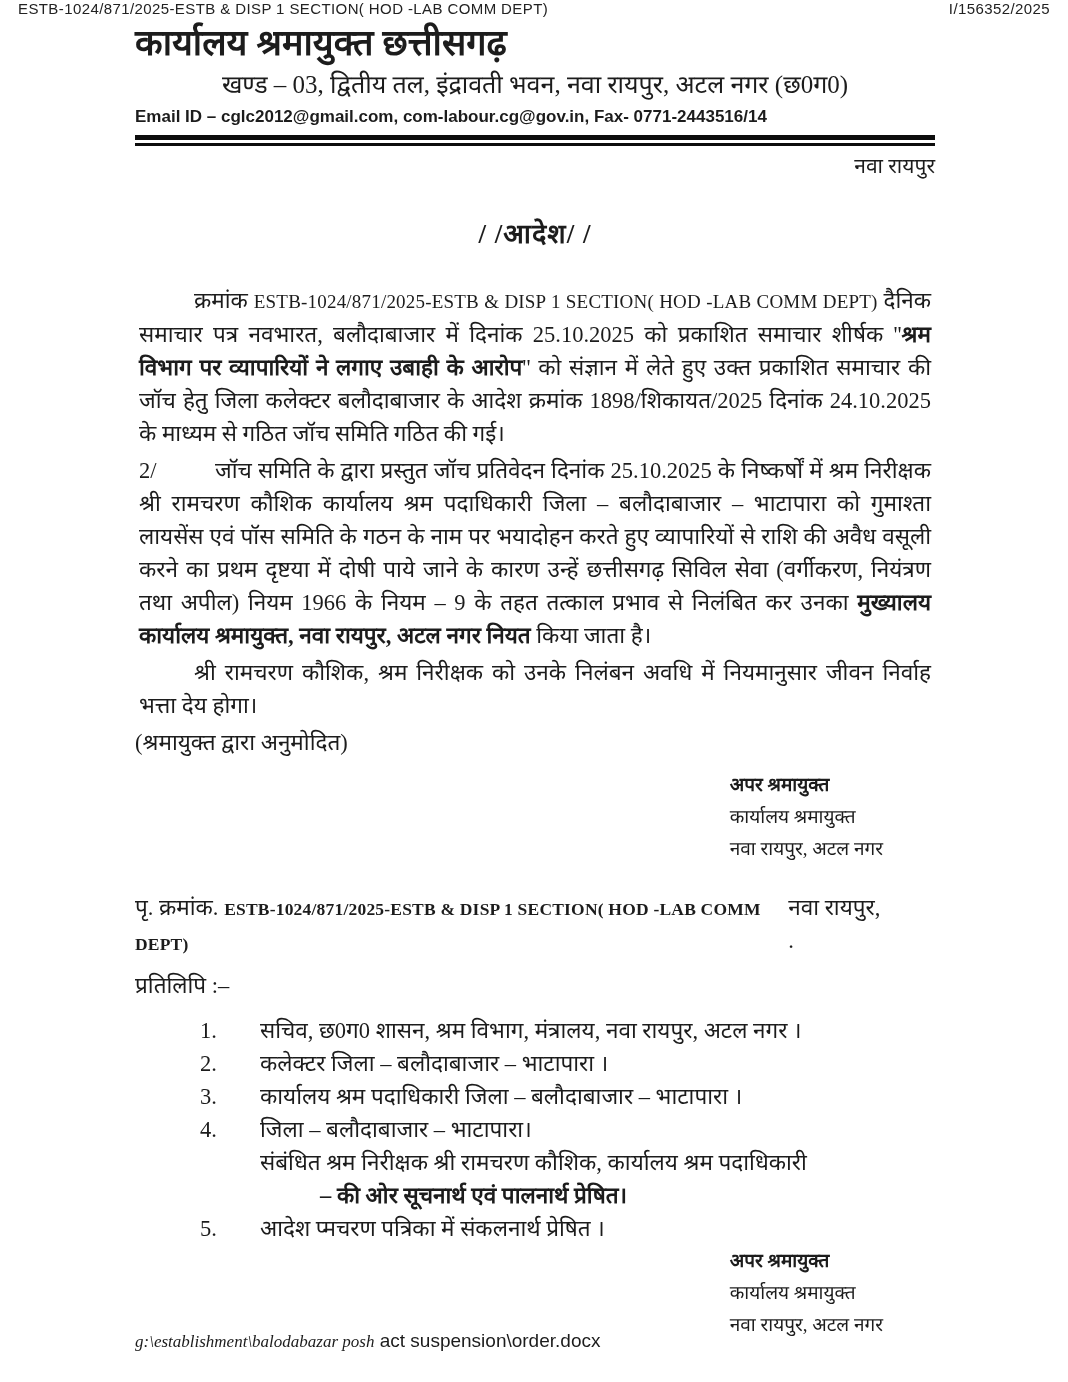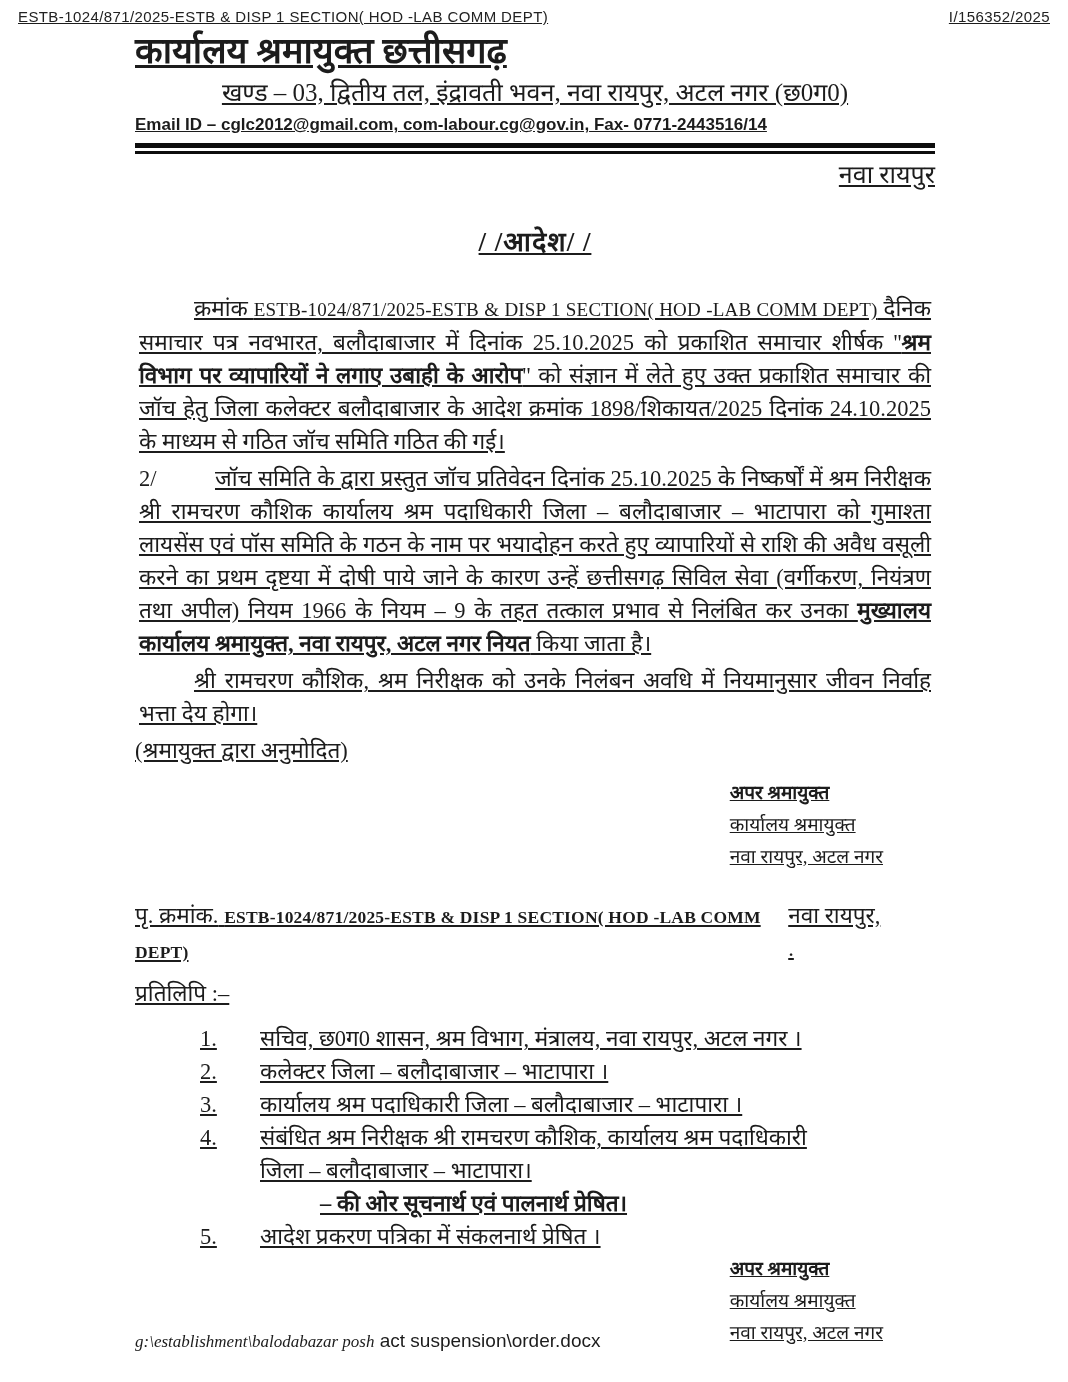--- a/index.html
+++ b/index.html
@@ -4,22 +4,20 @@
 <style>
   html,body{margin:0;padding:0;background:#ffffff;}
   .page{
     position:relative;
     width:1068px;height:1382px;
     background:#ffffff;
     color:#1c1c1c;
     font-family:"Liberation Serif","DejaVu Serif",serif;
     overflow:hidden;
     box-sizing:border-box;
-    padding-top:8px;
-    text-decoration:underline;
   }
   .ref-row{
     margin:0 18px 0 18px;
     display:flex;justify-content:space-between;
     font-family:"Liberation Sans","DejaVu Sans",sans-serif;
     font-size:15px;letter-spacing:.4px;color:#222;
   }
   .content{margin:0 133px 0 135px;}
   .letterhead-title{
     text-align:left;font-size:36px;font-weight:700;
@@ -31,21 +29,21 @@
   .letterhead-contact{
     text-align:left;
     font-family:"Liberation Sans","DejaVu Sans",sans-serif;
     font-weight:700;font-size:17px;line-height:22px;margin-top:3px;
   }
   .rule{
     margin-top:7px;height:3px;
     border-top:5px solid #0d0d0d;border-bottom:3px solid #0d0d0d;
   }
   .place-line{
-    text-align:right;font-size:25px;line-height:31px;margin-top:5px;
+    text-align:right;font-size:21px;line-height:31px;margin-top:5px;
   }
   .order-heading{
     text-align:center;font-size:27px;font-weight:600;
     letter-spacing:1px;margin-top:32px;
   }
   .body-para{
     font-size:22.5px;line-height:33px;text-align:justify;
     margin:4px;
   }
   .para-first{margin-top:33px;}
@@ -153,29 +151,29 @@
       </div>
 
       <div class="copy-row">
         <span class="copy-num">3.</span>
         <div class="copy-body">कार्यालय श्रम पदाधिकारी जिला – बलौदाबाजार – भाटापारा ।</div>
       </div>
 
       <div class="copy-row">
         <span class="copy-num">4.</span>
         <div class="copy-body">
+          <div>जिला –  बलौदाबाजार – भाटापारा।</div>
           <div>संबंधित श्रम निरीक्षक श्री रामचरण कौशिक, कार्यालय श्रम पदाधिकारी</div>
-          <div>जिला –  बलौदाबाजार – भाटापारा।</div>
           <div class="copy-note">– की ओर सूचनार्थ एवं पालनार्थ प्रेषित।</div>
         </div>
       </div>
 
       <div class="copy-row">
         <span class="copy-num">5.</span>
-        <div class="copy-body">आदेश प्रकरण पत्रिका में संकलनार्थ प्रेषित ।</div>
+        <div class="copy-body">आदेश प्मचरण पत्रिका में संकलनार्थ प्रेषित ।</div>
       </div>
 
     </div>
 
     <div class="sign-block sign-bottom">
       <div class="sign-line-1">अपर श्रमायुक्त</div>
       <div>कार्यालय श्रमायुक्त</div>
       <div>नवा रायपुर, अटल नगर</div>
     </div>
 

